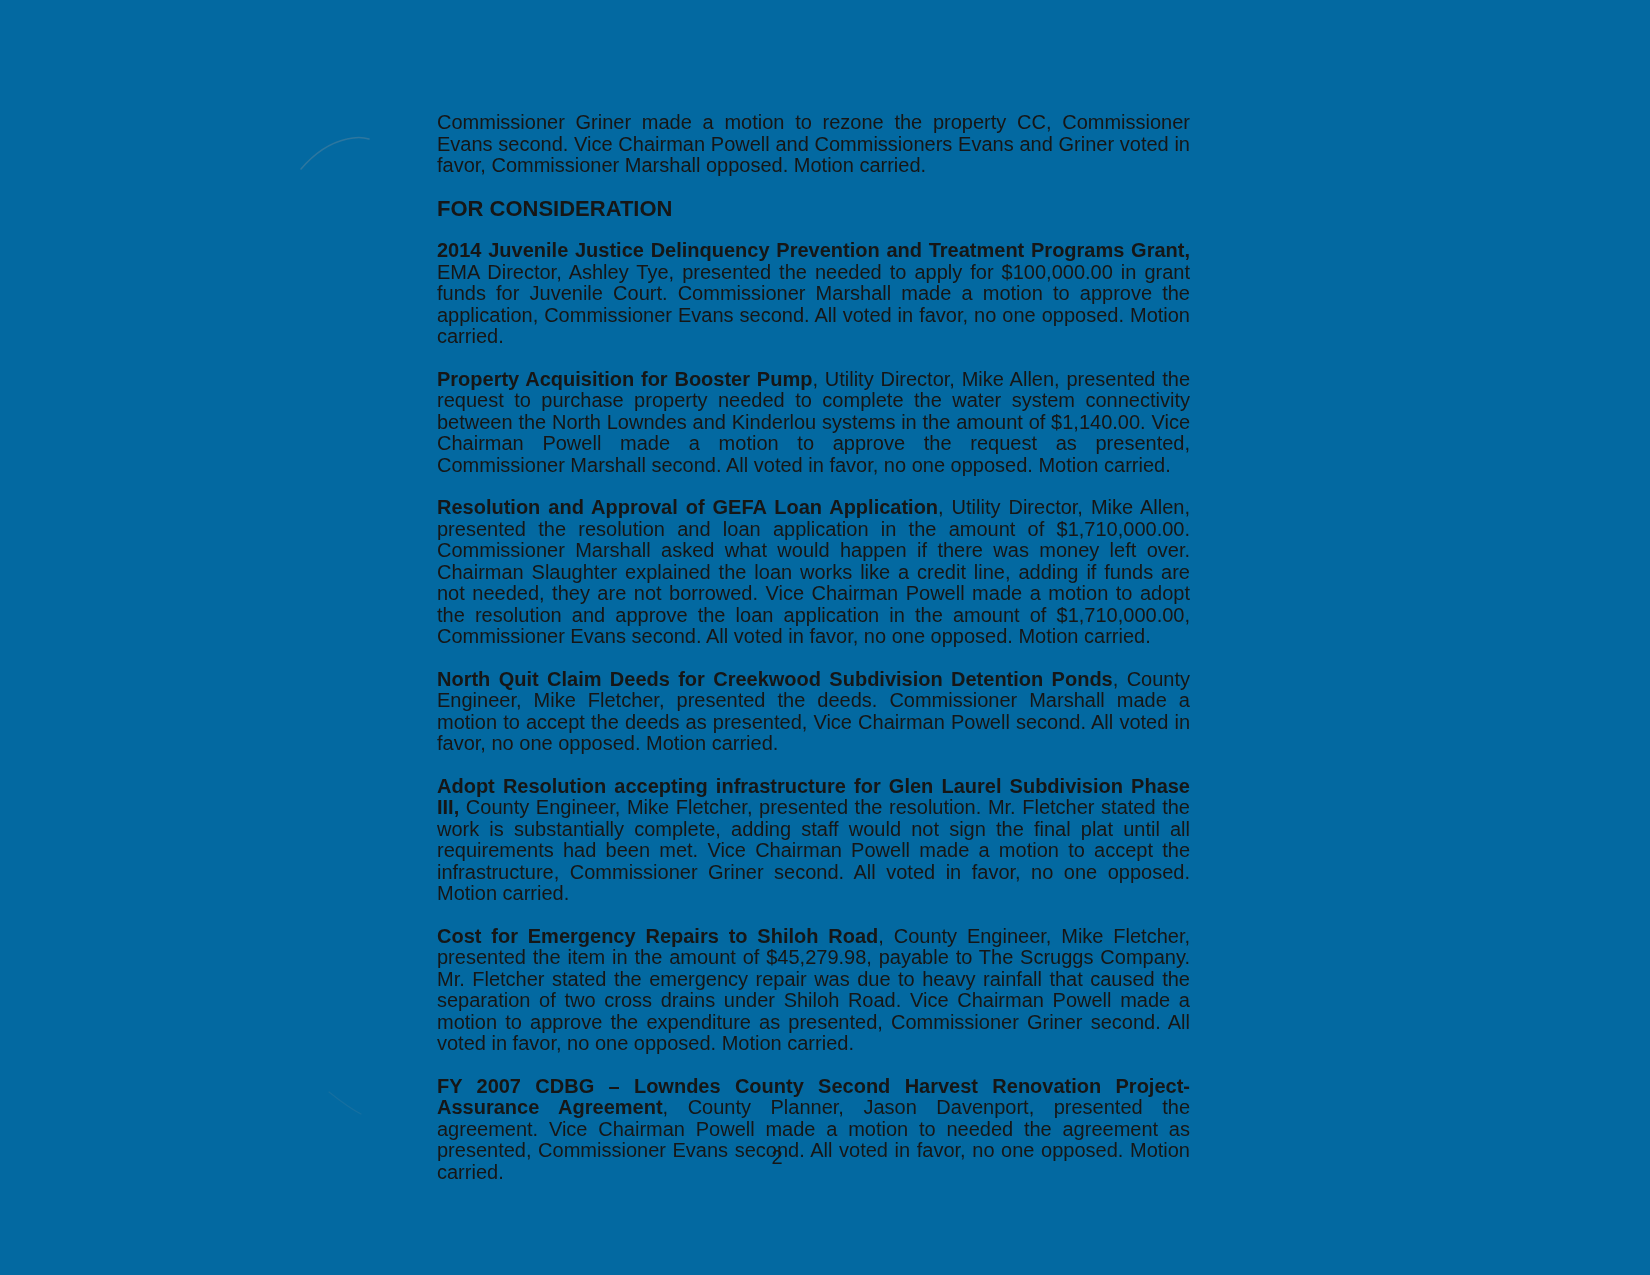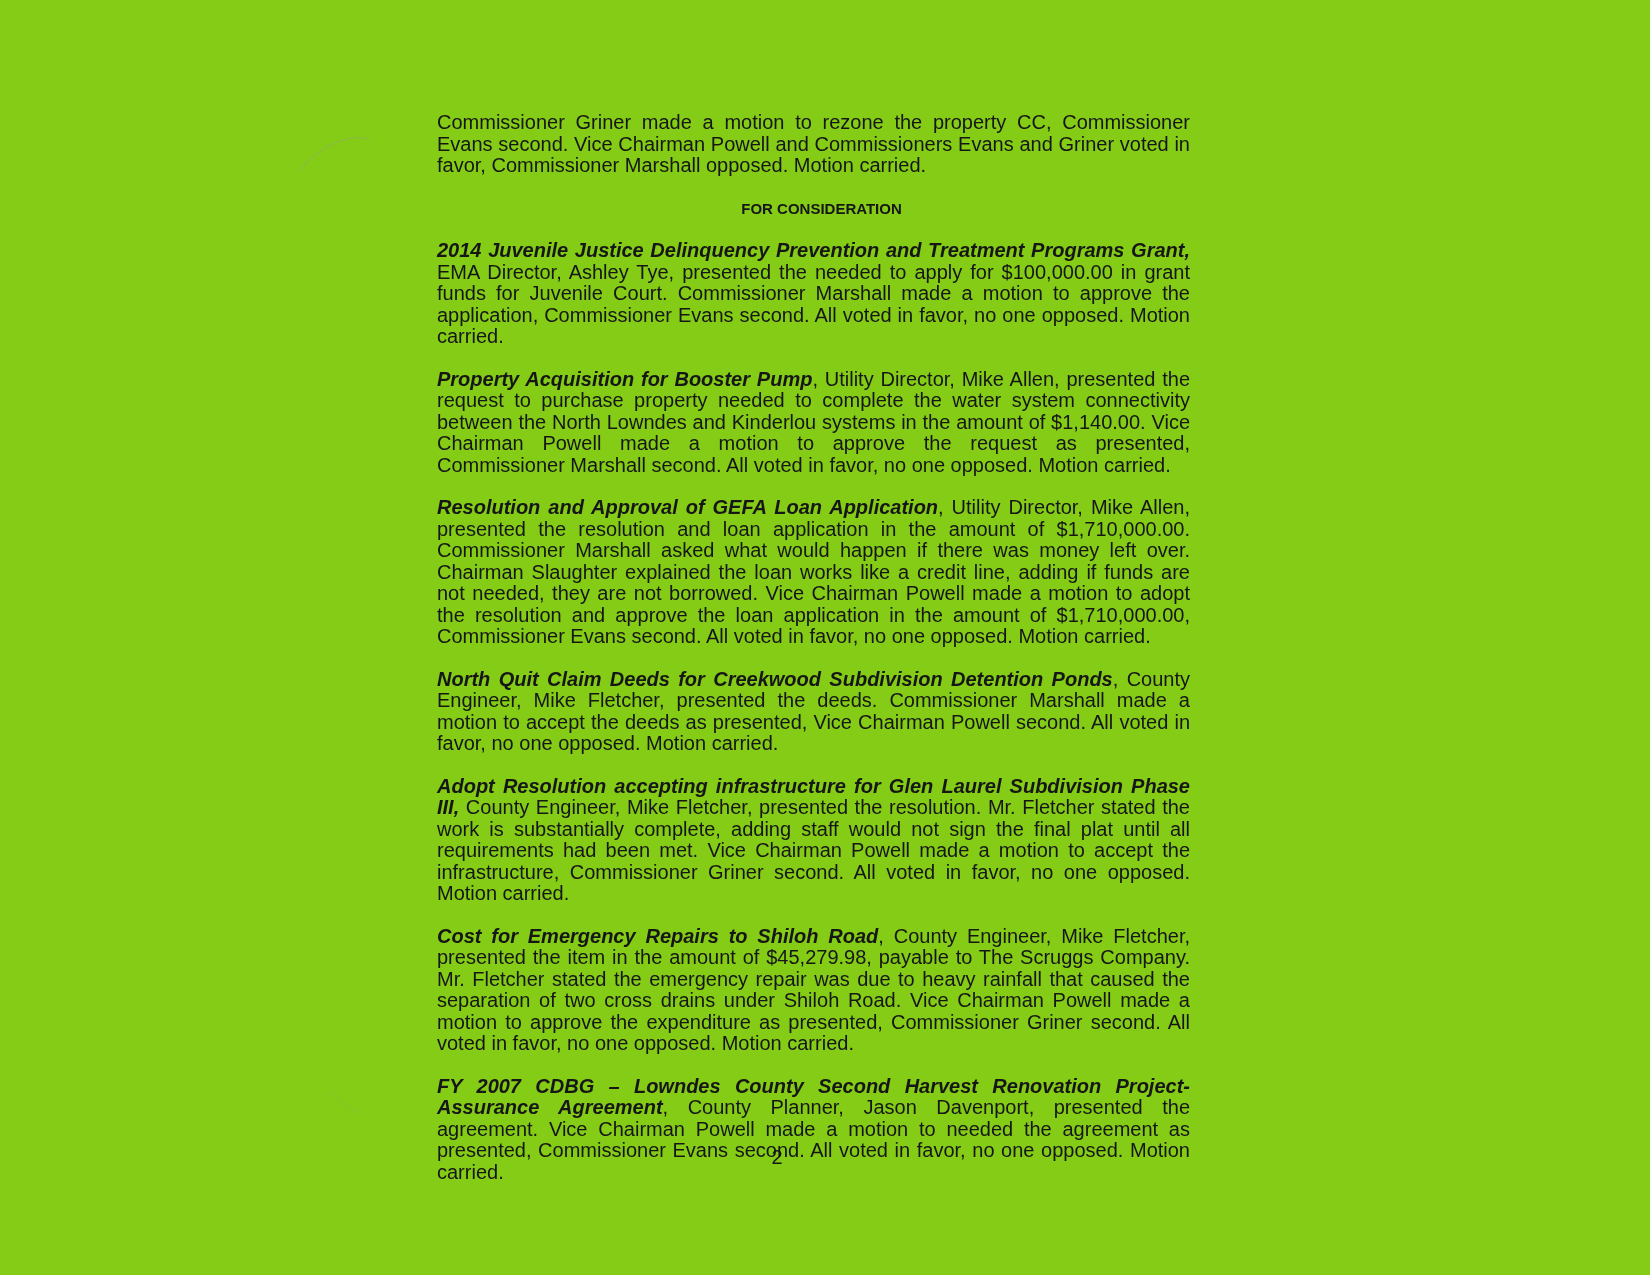--- a/index.html
+++ b/index.html
@@ -10,45 +10,44 @@
   body {
     width: 1650px;
     height: 1275px;
     position: relative;
     overflow: hidden;
     font-family: "Liberation Sans", sans-serif;
   }
   .page {
     position: absolute;
     inset: 0;
-    background: #84cc16;
+    background: #0369a1;
   }
   .textblock {
     position: absolute;
     left: 437px;
     top: 112px;
     width: 753px;
     font-size: 20px;
     line-height: 21.5px;
     color: #161616;
     text-align: justify;
   }
   .textblock p {
     margin: 0 0 21px 0;
   }
   .para-lead {
     font-weight: bold;
-    font-style: italic;
   }
   .section-heading {
-    font-size: 15px;
+    font-size: 22px;
     line-height: 21.5px;
     font-weight: bold;
-    margin: 0 0 21px 16px;
-    text-align: center;
+    margin: 0 0 21px 0;
+    text-align: left;
   }
   .pagenum {
     position: absolute;
     left: 437px;
     top: 1146px;
     width: 680px;
     text-align: center;
     font-size: 20px;
     color: #161616;
   }

